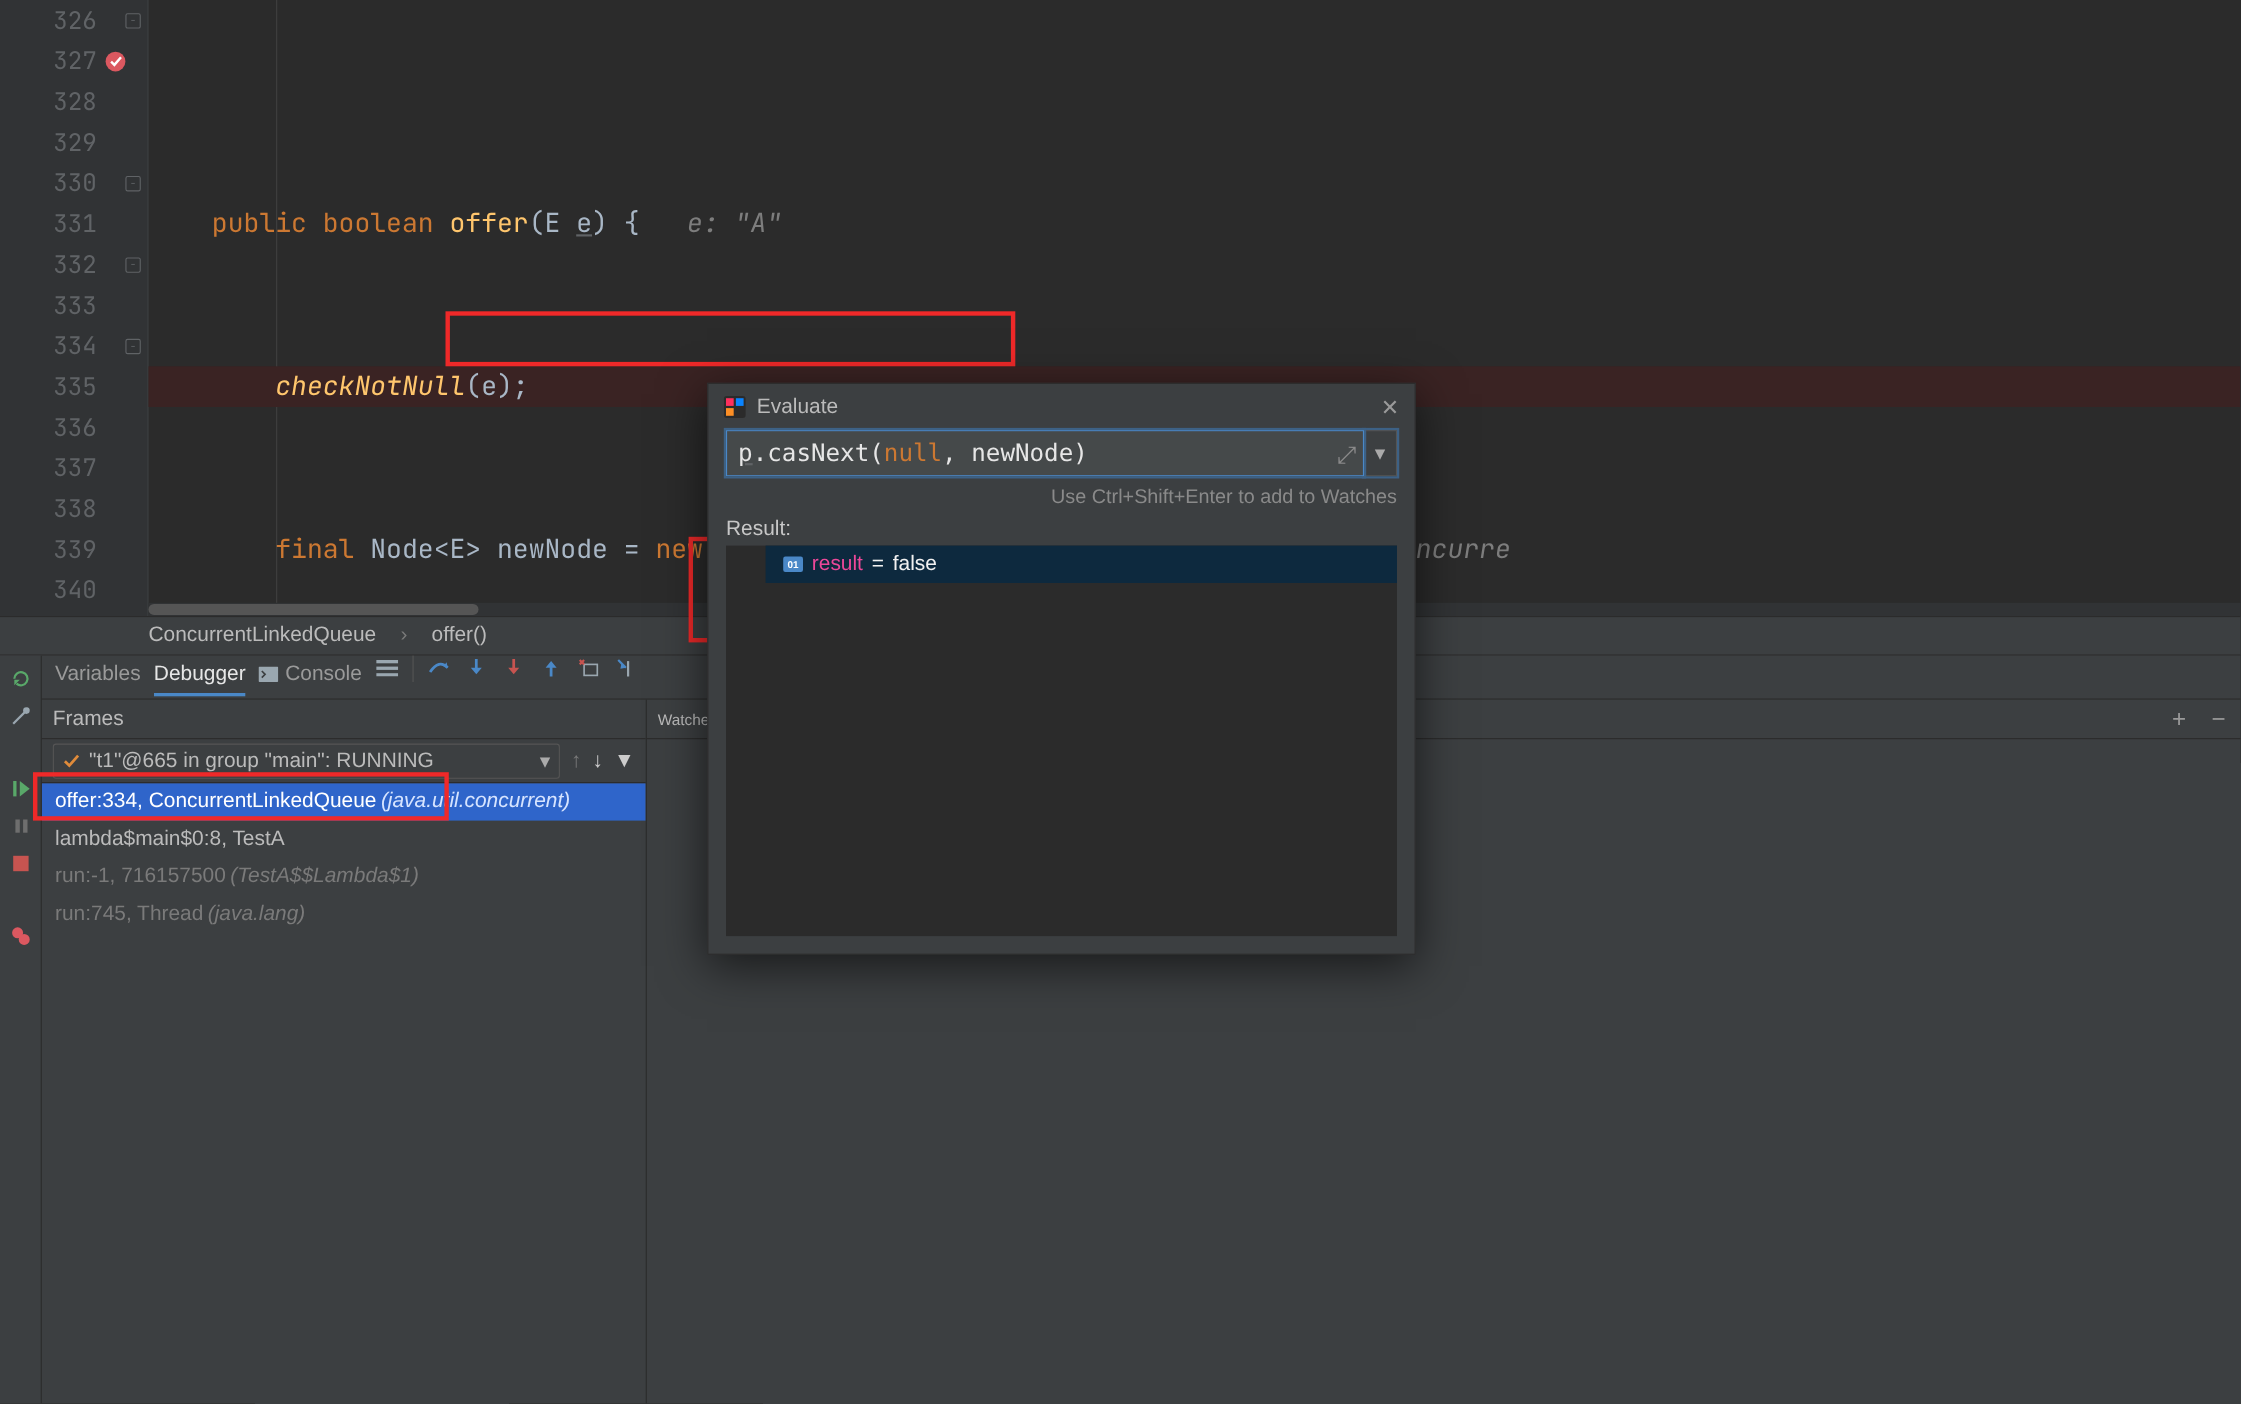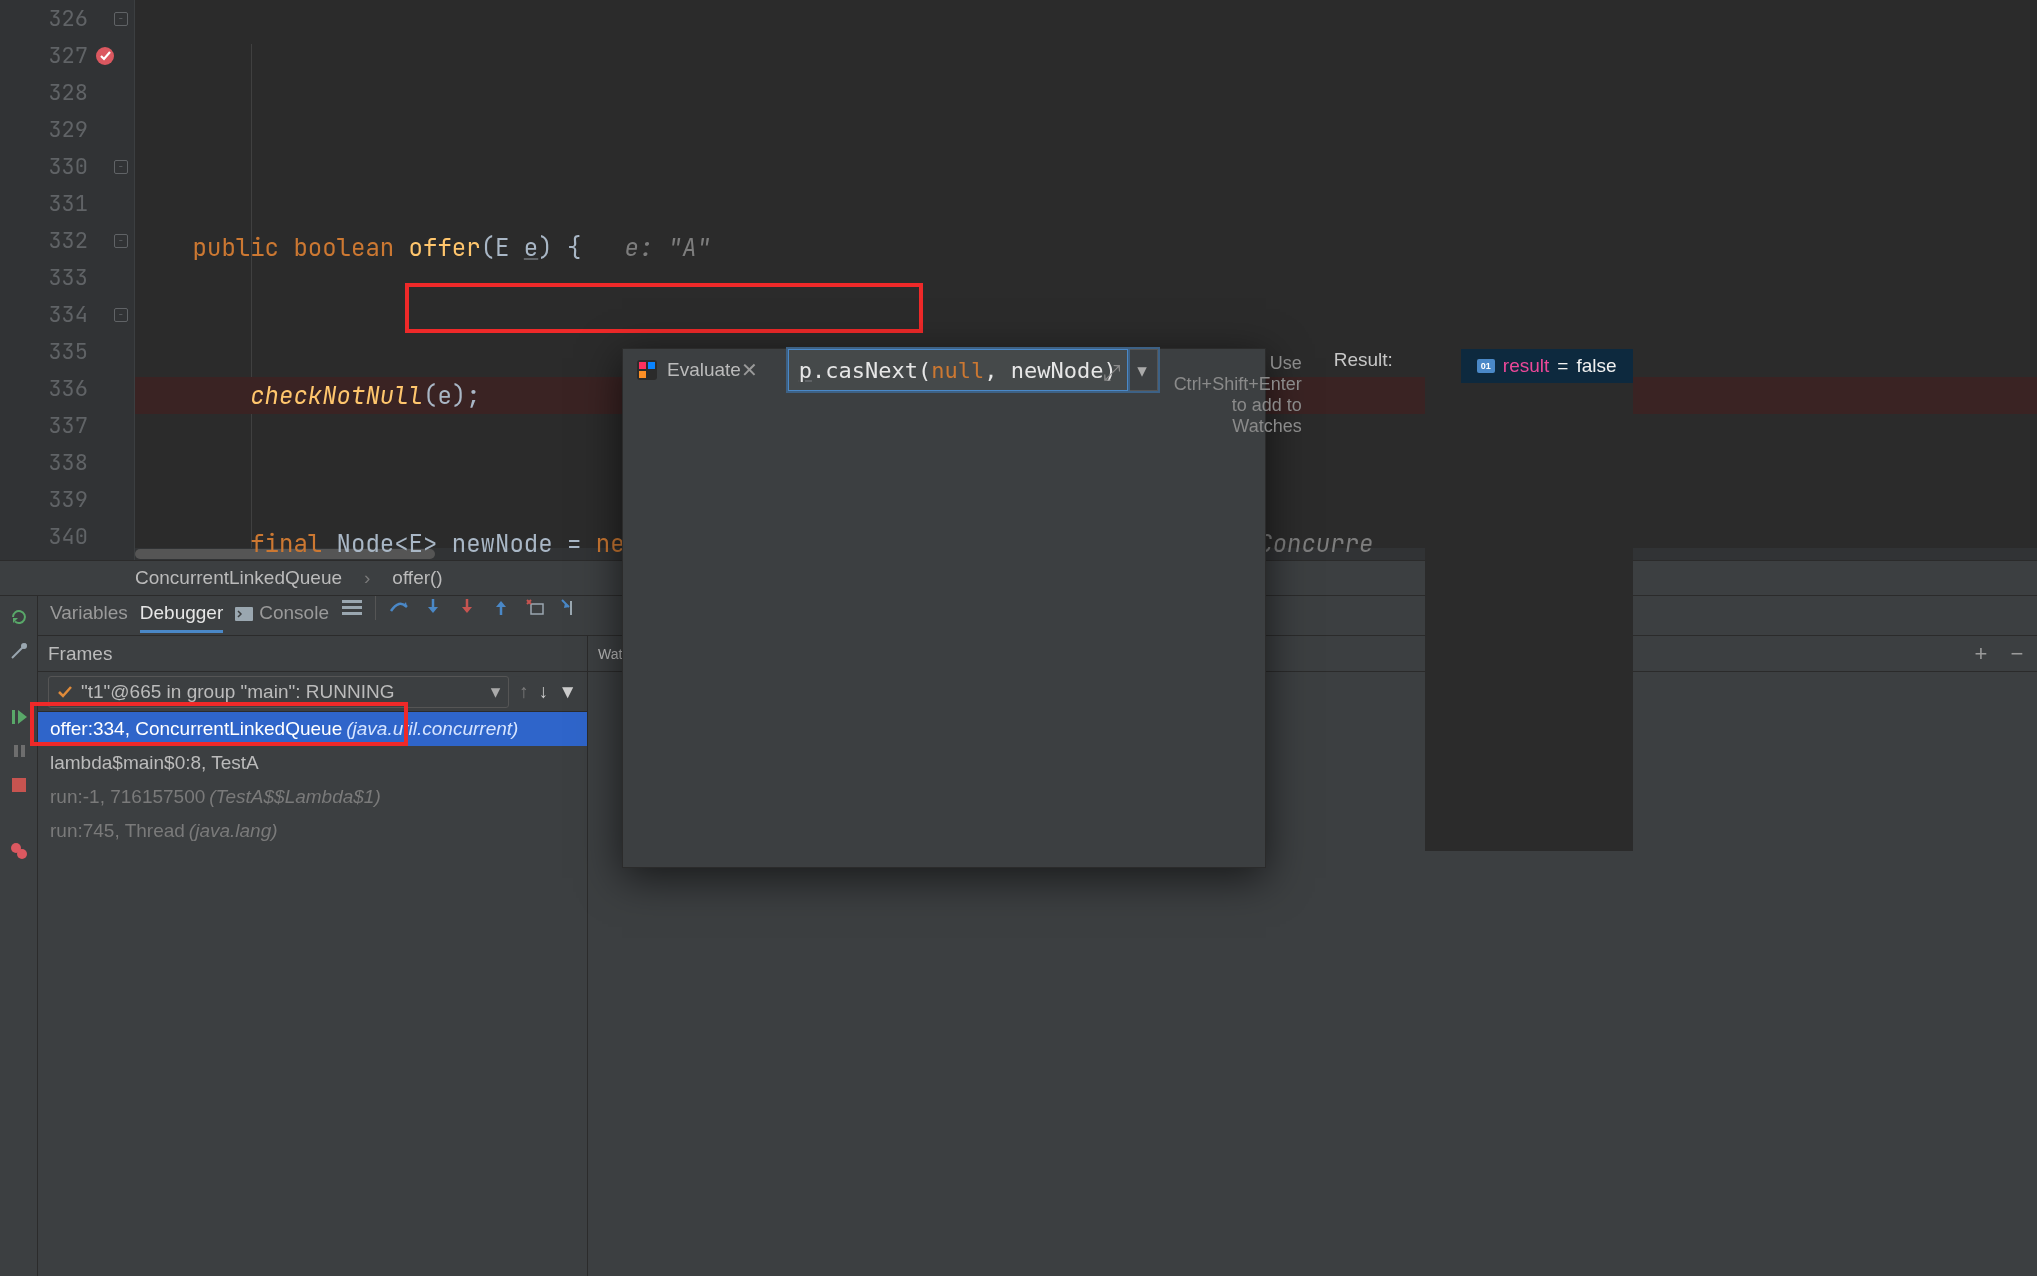--- a/index.html
+++ b/index.html
@@ -59,21 +59,20 @@
     position: absolute;
     right: 18px;
     width: 22px; height: 22px;
   }
   .code-area {
     flex: 1;
     position: relative;
     font-size: 24px;
     line-height: 37px;
     white-space: pre;
-    margin-top: 44px;
   }
   .code-line {
     height: 37px;
     padding-left: 0;
     position: relative;
     display: flex;
     align-items: center;
   }
   .code-line.bp { background: #3a2323; }
   .code-line .txt { position: relative; z-index: 2; }
@@ -189,27 +188,27 @@
   .frame.sel .pkg { color:#d6e4ff; font-style: italic;}
   .frame.dim { color:#7a7a7a; }
   .frame .pkg { color:#7a7a7a; font-style: italic; margin-left:4px;}
 
   .watches-header { display:flex; align-items:center; gap:16px; padding:0 10px; height:36px; border-bottom:1px solid #2b2b2b;}
   .mini-btn { color:#9a9a9a; font-size:22px; width:20px; text-align:center; cursor:pointer;}
 
   
   .eval-popup {
     position: absolute;
-    left: 622px; top: 348px;
+    left: 643px; top: 348px;
     width: 644px; height: 520px;
     background: #3c3f41;
     border: 1px solid #2b2b2b;
     box-shadow: 0 10px 40px rgba(0,0,0,0.6);
     z-index: 10;
-    display:flex; flex-direction:row;
+    display:flex; flex-direction:column;
     font-size:19px;
   }
   .eval-title {
     height:42px; display:flex; align-items:center; justify-content:space-between;
     padding: 0 14px;
   }
   .eval-title .left { display:flex; align-items:center; gap:10px;}
   .eval-close { color:#9a9a9a; cursor:pointer; font-size:20px;}
   .eval-lbl { padding: 6px 16px 4px 16px; color:#c7c7c7;}
   .eval-expr-row { display:flex; gap:0; padding:0 16px 4px 16px; }

